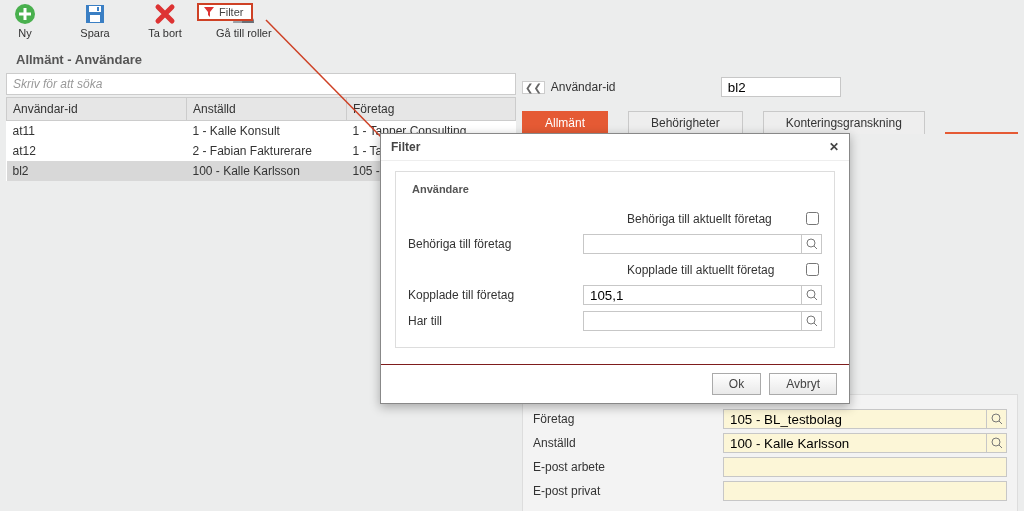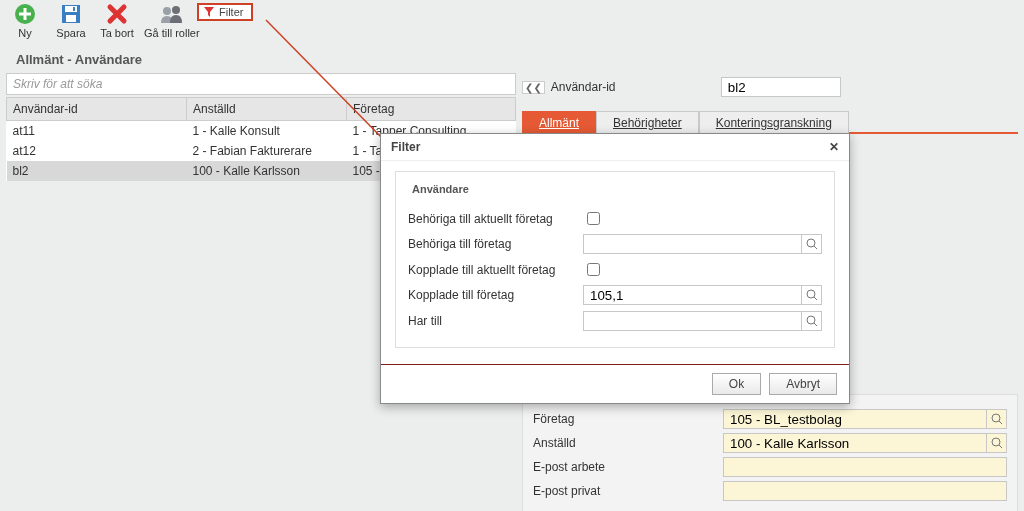--- a/index.html
+++ b/index.html
@@ -1,18 +1,18 @@
 <!DOCTYPE html>
 <html><head>
 <meta charset="utf-8">
 <style>
   * { box-sizing: border-box; font-family: Arial, sans-serif; }
   body { margin:0; background:#eceded; font-size:12px; color:#444; width:1024px; height:511px; overflow:hidden; position:relative;}
   
-  .toolbar { display:flex; align-items:flex-start; padding:2px 6px 0 6px; height:42px; }
+  .toolbar { display:flex; align-items:flex-start; padding:2px 6px 0 6px; height:42px;gap:24px; }
   .tbtn { text-align:center; margin-right:8px; min-width:38px; cursor:pointer;}
   .tbtn .ic{ height:24px; display:flex; align-items:center; justify-content:center;}
   .tbtn .lbl{ font-size:11px; color:#333; margin-top:1px;}
   .filter-pill{ position:absolute; left:197px; top:3px; border:2px solid #ce4125; background:#fff; height:18px; padding:0 8px 0 4px; display:flex; align-items:center; font-size:11px; color:#444;}
   .filter-pill svg{margin-right:4px;}
   
   .section-title{ padding:10px 6px 6px 16px; font-size:13px; font-weight:bold; color:#555;}
   
   .panes{ display:flex; gap:6px; padding:0 6px;}
   .left{ width:510px;}
@@ -22,35 +22,35 @@
   table.users th{ text-align:left; background:#e6e6e6; border:1px solid #ccc; padding:4px 6px; font-weight:normal; font-size:12px; color:#333;}
   table.users td{ padding:3px 6px; font-size:12px; color:#333;}
   table.users tr.sel td{ background:#d8d8d8;}
   
   .collapse-ic{ display:inline-block; border:1px solid #ccc; background:#fff; font-size:10px; padding:0 2px; margin-right:6px; color:#666;}
   .frow{ display:flex; align-items:center; margin:4px 0;}
   .frow .flabel{ width:190px; color:#333;}
   .in{ border:1px solid #c7c7c7; background:#fff; height:20px; padding:2px 6px; }
   .in.wide{ width:120px;}
   .tabs{ display:flex; margin-top:10px;}
-  .tab{ border:1px solid #c9c9c9; border-bottom:none; padding:4px 16px; background:#eee; font-size:12px; margin-right:0; color:#333;text-decoration:underline;}
+  .tab{ border:1px solid #c9c9c9; border-bottom:none; padding:4px 22px; background:#eee; font-size:12px; margin-right:20px; color:#333;}
   .tab.active{ background:#e55a34; color:#fff; border-color:#e55a34;}
   .tabbar-line{ height:2px; background:#e55a34; flex:1;}
   .tabs-wrap{display:flex; align-items:flex-end;}
   .group{ border:1px solid #ddd; background:#f3f3f3; padding:10px; margin-top:10px;}
   .lookup{ display:flex; align-items:center;}
   .lookup .in{ flex:1; background:#fcf6d7; }
   .lookup .mag{ width:20px; height:20px; border:1px solid #c7c7c7; border-left:none; background:#fcf6d7; display:flex;align-items:center;justify-content:center;}
   .modal{ position:absolute; left:380px; top:133px; width:470px; background:#fff; border:1px solid #888; box-shadow:0 3px 10px rgba(0,0,0,0.3); }
   .modal .titlebar{ display:flex; justify-content:space-between; align-items:center; padding:6px 10px; font-weight:bold; font-size:12px; border-bottom:1px solid #eee;}
   .modal .close{ cursor:pointer; font-weight:bold;}
   .modal .body{ padding:10px 14px 16px 14px;}
   .fs-title{ font-size:11px; font-weight:bold; color:#555; margin-bottom:8px; position:relative;}
   .fs-box{ border:1px solid #ddd; padding:10px 12px;}
-  .mrow{ display:flex; align-items:center; margin:6px 0;}
+  .mrow{ display:flex; align-items:center; margin:6px 0;justify-content:flex-end;}
   .mrow .ml{ width:175px; color:#333;}
   .mrow .mlookup{ flex:1; display:flex;}
   .mrow .mlookup .in{flex:1;}
   .mrow .mlookup .mag{ width:20px; height:20px; border:1px solid #c7c7c7; border-left:none; background:#fff; display:flex;align-items:center;justify-content:center;}
   .modal .footer{ border-top:1px solid #7f1d1d; padding:8px 12px; display:flex; justify-content:flex-end; gap:8px;}
   .btn{ border:1px solid #aaa; background:linear-gradient(#fff,#e9e9e9); padding:3px 16px; font-size:12px; cursor:pointer;}
   select.in{height:22px;}
   
   .callout{ position:absolute; left:0; top:0; width:1024px; height:511px; pointer-events:none;}
 </style>

